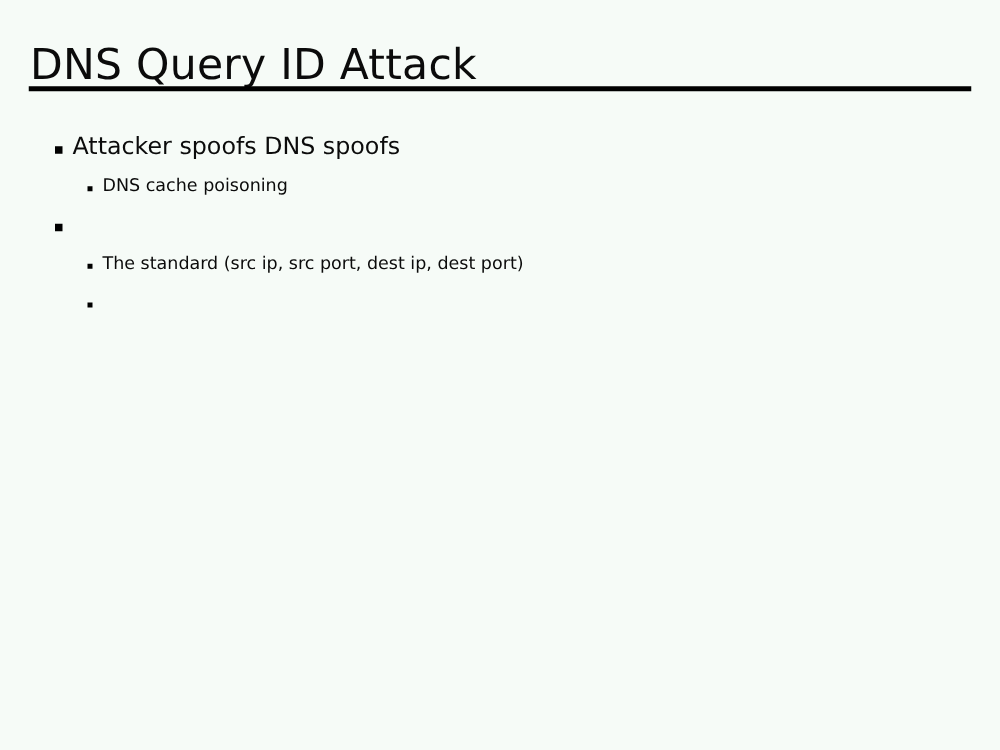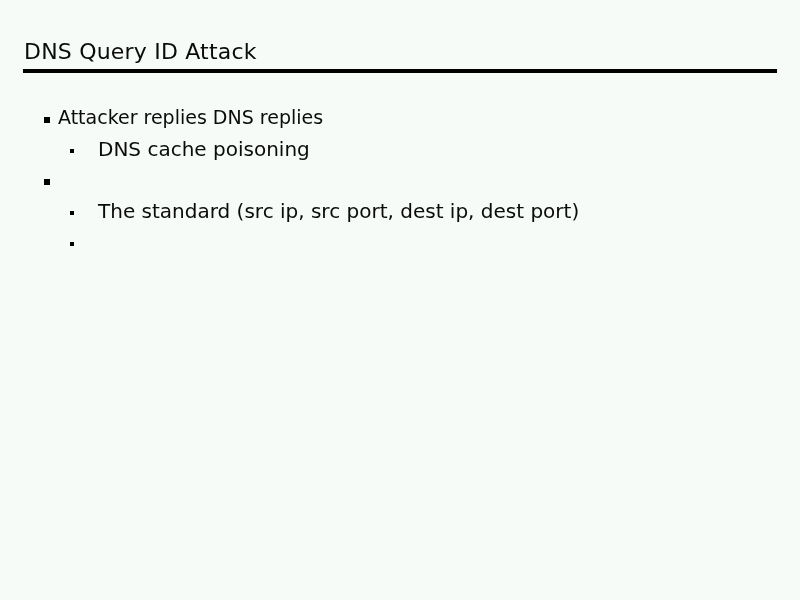--- a/index.html
+++ b/index.html
@@ -30,21 +30,21 @@
     position: absolute;
     left: 0;
     top: 0;
     width: 800px;
     height: 78px;
   }
   #slide-title {
     position: absolute;
     left: 24px;
     top: 37px;
-    font-size: 22px;
+    font-size: 34px;
     line-height: 30px;
     font-weight: 400;
     letter-spacing: 0.2px;
     white-space: nowrap;
     color: #0b0b0b;
   }
   #title-rule {
     position: absolute;
     left: 23px;
     top: 69px;
@@ -93,41 +93,41 @@
   }
 
   
   .level-2 .marker {
     left: 70px;
     top: 14px;
     width: 4px;
     height: 4px;
   }
   .level-2 .bullet-text {
-    left: 98px;
+    left: 82px;
     top: 1px;
-    font-size: 20px;
+    font-size: 14px;
     line-height: 26px;
   }
 </style>
 </head>
 <body>
 
 <div id="slide">
 
   <div id="title-block">
     <div id="slide-title">DNS Query ID Attack</div>
     <div id="title-rule"></div>
   </div>
 
   <div id="body-list">
 
     <div class="bullet-row level-1">
       <span class="marker"></span>
-      <span class="bullet-text">Attacker replies DNS replies</span>
+      <span class="bullet-text">Attacker spoofs DNS spoofs</span>
     </div>
 
     <div class="bullet-row level-2">
       <span class="marker"></span>
       <span class="bullet-text">DNS cache poisoning</span>
     </div>
 
     <div class="bullet-row level-1">
       <span class="marker"></span>
     </div>

